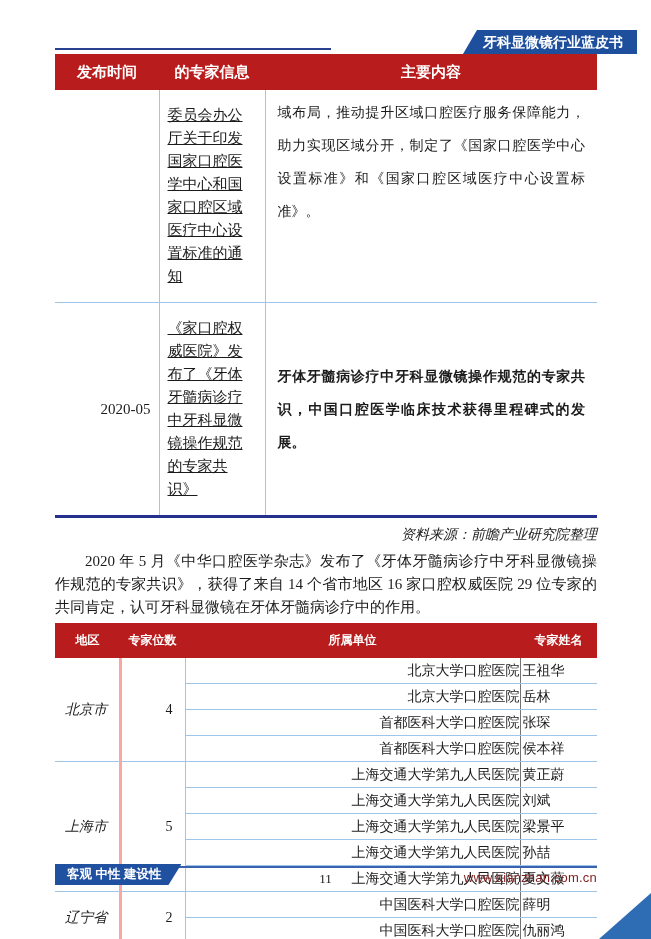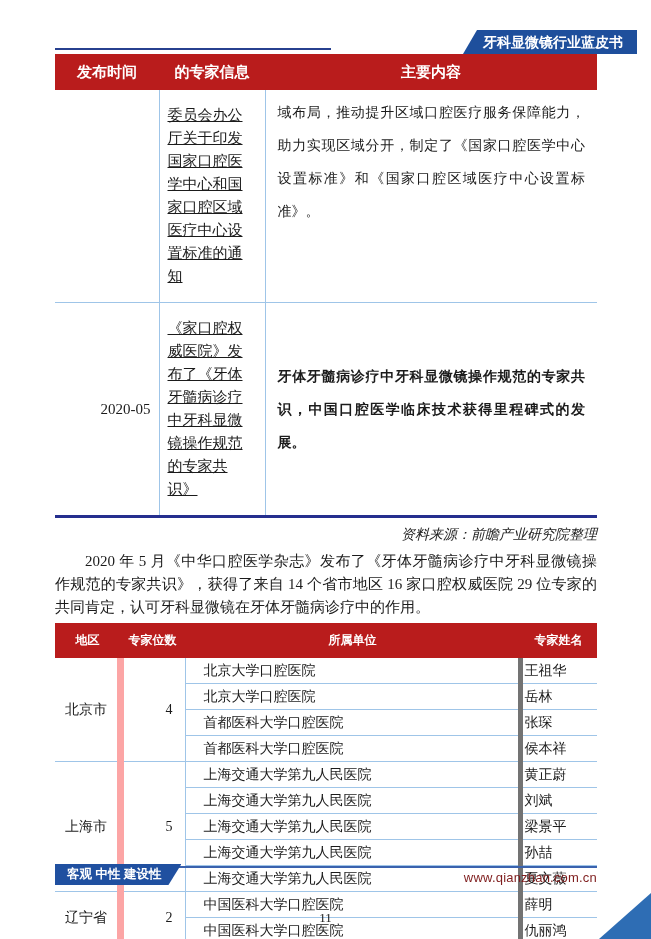--- a/index.html
+++ b/index.html
@@ -34,31 +34,31 @@
   .source{width:542px;margin:8px 0 2px 55px;text-align:right;font-style:italic;font-size:14px;color:#222;}
   .para{width:542px;margin:6px 0 4px 55px;font-size:15px;line-height:23px;text-align:justify;text-indent:2em;}
   .figure-title{width:560px;margin:24px 0 10px 55px;font-family:"Liberation Sans","DejaVu Sans",sans-serif;
                 font-weight:bold;font-size:14px;color:#111;}
   
   .expert-table{border-bottom:3px solid #252f8e;}
   .expert-table thead th{height:33px;font-size:12px;}
   .expert-table col.c-region{width:65px;} .expert-table col.c-count{width:65px;}
   .expert-table col.c-org{width:335px;} .expert-table col.c-name{width:77px;}
   .expert-table td{font-size:14px;height:25px;padding:0;}
-  .expert-table td.region{padding-left:10px;border-right:7px solid #fca5a5;border-bottom:1px solid #9fc5e8;vertical-align:middle;}
+  .expert-table td.region{padding-left:10px;border-right:3px solid #fca5a5;border-bottom:1px solid #9fc5e8;vertical-align:middle;font-style:italic;}
   .expert-table td.count{text-align:right;padding-right:12px;border-right:1px solid #9fc5e8;border-bottom:1px solid #9fc5e8;vertical-align:middle;}
-  .expert-table td.org{padding-left:18px;border-right:5px solid #737373;border-bottom:1px solid #9fc5e8;}
+  .expert-table td.org{padding-left:18px;border-right:1px solid #737373;border-bottom:1px solid #9fc5e8;text-align:right;}
   .expert-table td.name{padding-left:2px;border-bottom:1px solid #9fc5e8;}
   .expert-table tbody tr:last-child td{border-bottom:none;}
   
   .footer-line{position:absolute;left:55px;top:866px;width:542px;height:2px;background:#3a62ae;}
   .footer-badge{position:absolute;left:55px;top:864px;height:21px;line-height:21px;background:#2050a0;color:#fff;
                 font-family:"Liberation Sans","DejaVu Sans",sans-serif;font-size:12.5px;font-weight:bold;
                 padding:0 20px 0 12px;clip-path:polygon(0 0,100% 0,calc(100% - 13px) 100%,0 100%);}
-  .page-number{position:absolute;left:0;top:871px;width:651px;text-align:center;font-size:13px;margin-top:39px;}
+  .page-number{position:absolute;left:0;top:871px;width:651px;text-align:center;font-size:13px;}
   .site-url{position:absolute;right:54px;top:870px;font-family:"Liberation Sans","DejaVu Sans",sans-serif;
             font-size:13px;color:#7f1d1d;letter-spacing:.2px;}
   .corner-triangle{position:absolute;right:0;bottom:0;width:52px;height:46px;background:#2e6db4;
                    clip-path:polygon(100% 0,100% 100%,0 100%);}
 </style>
 </head>
 <body>
 
 <div class="page">
 

